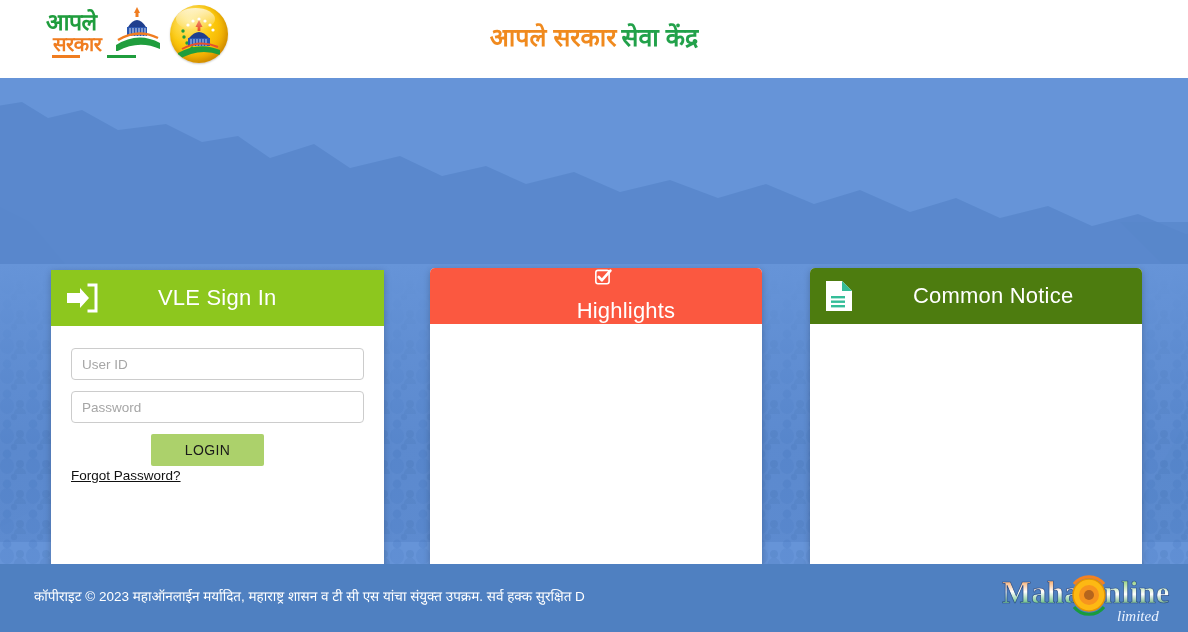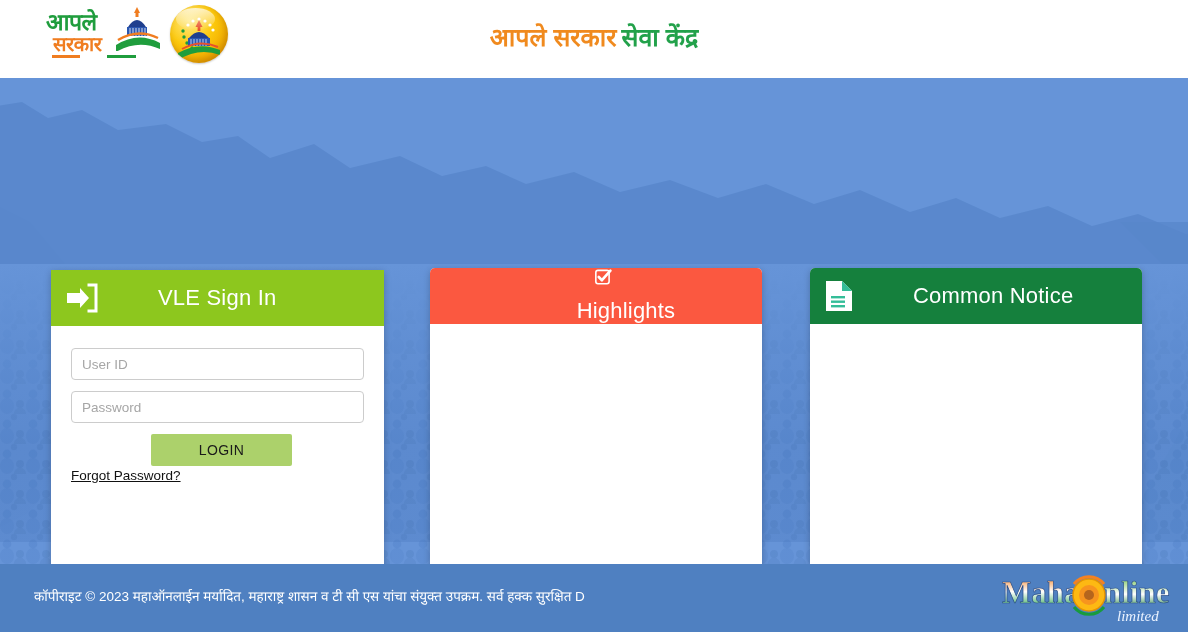--- a/index.html
+++ b/index.html
@@ -151,21 +151,21 @@
   .card-body { background: #ffffff; }
 
   #card-signin   { left: 51px;  top: 192px; width: 333px; height: 321px; }
   #card-signin .card-head { background: #8dc71e; }
   #card-signin .card-body { height: 265px; }
 
   #card-highlights { left: 430px; top: 190px; width: 332px; height: 324px; border-radius: 5px; }
   #card-highlights .card-head { background: #fb5840; flex-direction: column; }
 
   #card-notice   { left: 810px; top: 190px; width: 332px; height: 324px; border-radius: 5px; }
-  #card-notice .card-head { background: #15803d; }
+  #card-notice .card-head { background: #4d7c0f; }
 
   
   .form-wrap { padding: 22px 20px 0 20px; }
   .field {
     display: block;
     width: 293px;
     height: 32px;
     border: 1px solid #cccccc;
     border-radius: 4px;
     padding: 0 10px;
@@ -173,21 +173,21 @@
     color: #333;
     font-family: "Liberation Sans", sans-serif;
     background: #fff;
     outline: none;
     margin-bottom: 11px;
   }
   .field::placeholder { color: #a6a6a6; }
   .login-btn {
     display: block;
     margin: 9px 0 0 80px;
-    width: 141px;
+    width: 113px;
     height: 32px;
     background: #acd16b;
     border: none;
     border-radius: 2px;
     color: #1a1a1a;
     font-size: 14px;
     letter-spacing: .4px;
     font-family: "Liberation Sans", sans-serif;
     cursor: pointer;
   }

